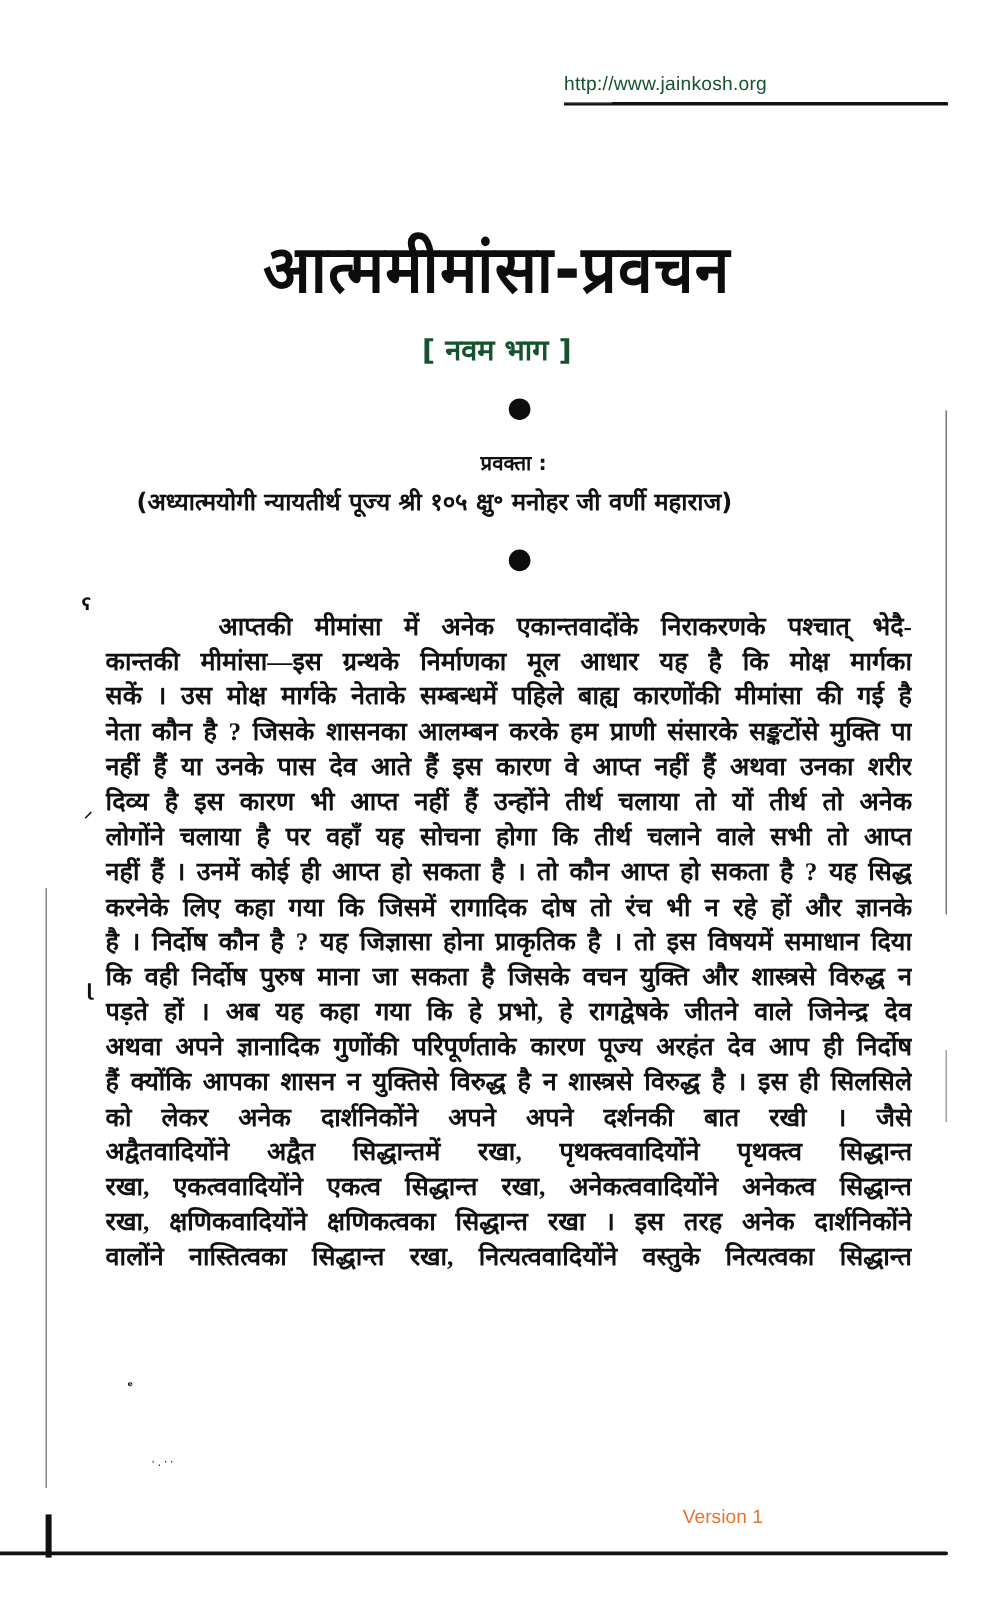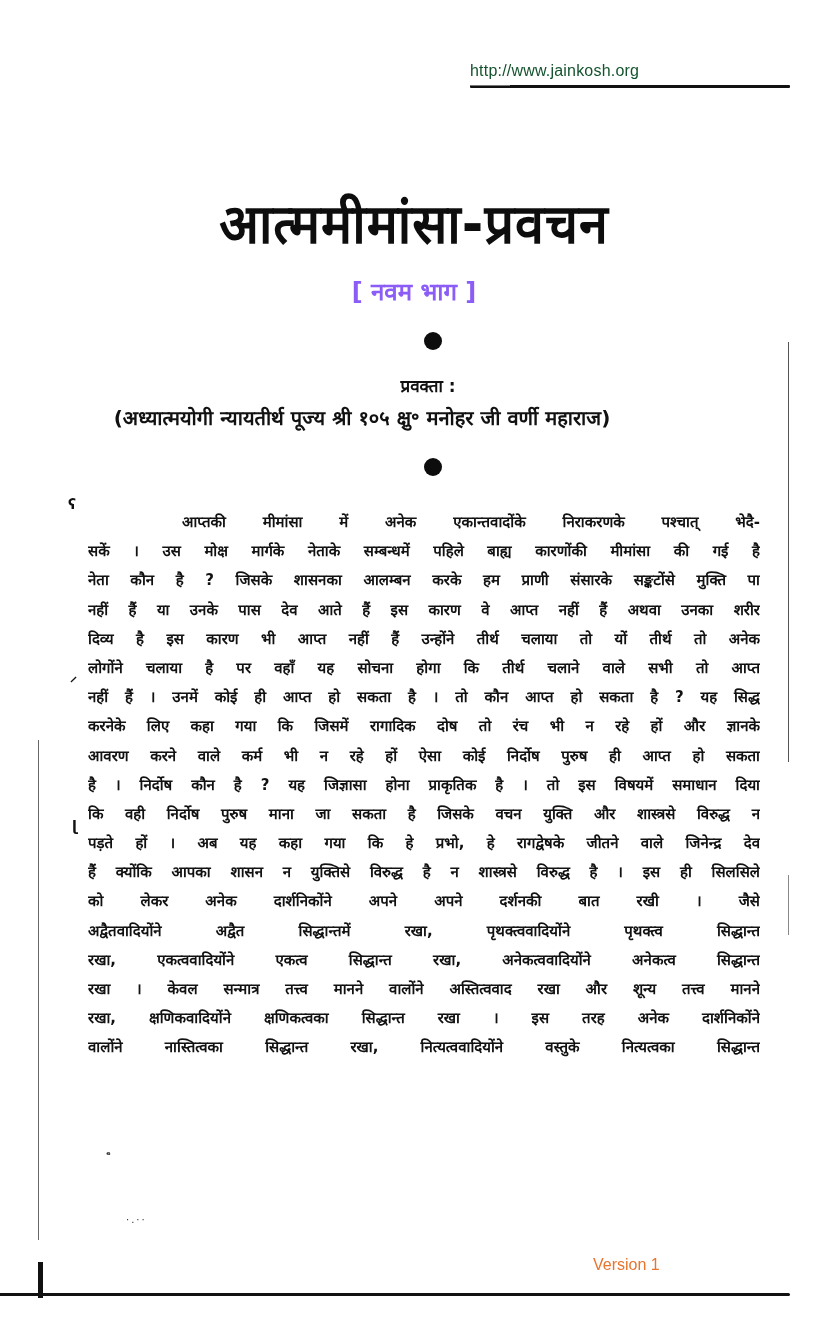--- a/index.html
+++ b/index.html
@@ -8,44 +8,44 @@
   .abs { position: absolute; }
   .url { left: 470px; top: 62px; font-family: "Liberation Sans", sans-serif;
          font-size: 16px; color: #14532d; letter-spacing: 0.2px; }
   .top-rule { left: 470px; top: 85px; width: 320px; height: 3px; background: #111;
               border-radius: 1px; }
   .top-rule-thin { left: 470px; top: 85px; width: 40px; height: 1px; background: #777; }
   .title { left: 0; width: 828px; top: 186px; text-align: center; font-size: 52px;
            font-weight: bold; letter-spacing: 1px; color: #0d0d0d;
            font-family: "DejaVu Sans", sans-serif; transform: scaleY(1.05); }
   .subtitle { left: 0; width: 828px; top: 274px; text-align: center; font-size: 24px;
-              font-weight: bold; color: #8b5cf6; }
+              font-weight: bold; color: #14532d; }
   .bullet { width: 18px; height: 18px; border-radius: 50%; background: #0d0d0d; }
   .b1 { left: 424px; top: 332px; }
   .b2 { left: 424px; top: 458px; }
   .speaker-label { left: 0; width: 828px; top: 374px; text-align: center; font-size: 17px;
                    font-weight: bold; padding-left: 28px; box-sizing: border-box; }
   .speaker-line { left: 0; width: 708px; top: 404px; text-align: center; font-size: 20px;
                   font-weight: bold; padding-left: 16px; box-sizing: border-box; white-space: nowrap; }
   .body-text { left: 88px; top: 508px; width: 672px; }
-  .line { height: 29.2px; line-height: 29.2px; font-size: 15px; font-weight: bold;
-          white-space: nowrap; text-align: justify; text-align-last: justify; overflow: hidden; }
+  .line { height: 29.2px; line-height: 29.2px; font-size: 21px; font-weight: bold;
+          white-space: nowrap; text-align: justify; text-align-last: justify; overflow: hidden; font-family: Liberation Serif, serif; }
   .line.first { padding-left: 94px; }
   .line.last { text-align-last: justify; }
   .vline-right { left: 788px; top: 342px; width: 1px; height: 420px; background: #555; }
   .vline-right2 { left: 788px; top: 875px; width: 1px; height: 60px; background: #888; }
   .vline-left { left: 38px; top: 740px; width: 1px; height: 500px; background: #666; }
   .vline-left-thick { left: 38px; top: 1262px; width: 5px; height: 36px; background: #111; }
   .mark { font-size: 14px; color: #111; font-weight: bold; }
   .m1 { left: 68px; top: 496px; }
   .m2 { left: 70px; top: 666px; }
   .m3 { left: 72px; top: 818px; }
   .m4 { left: 106px; top: 1150px; font-size: 10px; }
   .dots { left: 126px; top: 1214px; font-size: 10px; letter-spacing: 2px; color: #333; }
-  .version { left: 593px; top: 1256px; font-family: "Liberation Sans", sans-serif;
+  .version { left: 569px; top: 1256px; font-family: "Liberation Sans", sans-serif;
              font-size: 16px; color: #e8742e; }
   .bottom-rule { left: 0; top: 1293px; width: 790px; height: 3px; background: #111;
                  border-radius: 0 2px 2px 0; }
 </style>
 </head>
 <body>
 
 <div class="abs url">http://www.jainkosh.org</div>
 <div class="abs top-rule"></div>
 <div class="abs top-rule-thin"></div>
@@ -66,34 +66,34 @@
 <div class="abs vline-left-thick"></div>
 
 <div class="abs mark m1">ʕ</div>
 <div class="abs mark m2">⸝</div>
 <div class="abs mark m3">ɭ</div>
 <div class="abs mark m4">ᵉ</div>
 <div class="abs dots">·.··</div>
 
 <div class="abs body-text">
   <div class="line first">आप्तकी मीमांसा में अनेक एकान्तवादोंके निराकरणके पश्चात् भेदै-</div>
+  <div class="line">कान्तकी मीमांसा—इस ग्रन्थके निर्माणका मूल आधार यह है कि मोक्ष मार्गका</div>
   <div class="line">सकें । उस मोक्ष मार्गके नेताके सम्बन्धमें पहिले बाह्य कारणोंकी मीमांसा की गई है</div>
   <div class="line">नेता कौन है ? जिसके शासनका आलम्बन करके हम प्राणी संसारके सङ्कटोंसे मुक्ति पा</div>
   <div class="line">नहीं हैं या उनके पास देव आते हैं इस कारण वे आप्त नहीं हैं अथवा उनका शरीर</div>
   <div class="line">दिव्य है इस कारण भी आप्त नहीं हैं उन्होंने तीर्थ चलाया तो यों तीर्थ तो अनेक</div>
   <div class="line">लोगोंने चलाया है पर वहाँ यह सोचना होगा कि तीर्थ चलाने वाले सभी तो आप्त</div>
   <div class="line">नहीं हैं । उनमें कोई ही आप्त हो सकता है । तो कौन आप्त हो सकता है ? यह सिद्ध</div>
   <div class="line">करनेके लिए कहा गया कि जिसमें रागादिक दोष तो रंच भी न रहे हों और ज्ञानके</div>
-  <div class="line">आवरण करने वाले कर्म भी न रहे हों ऐसा कोई निर्दोष पुरुष ही आप्त हो सकता</div>
   <div class="line">है । निर्दोष कौन है ? यह जिज्ञासा होना प्राकृतिक है । तो इस विषयमें समाधान दिया</div>
   <div class="line">कि वही निर्दोष पुरुष माना जा सकता है जिसके वचन युक्ति और शास्त्रसे विरुद्ध न</div>
   <div class="line">पड़ते हों । अब यह कहा गया कि हे प्रभो, हे रागद्वेषके जीतने वाले जिनेन्द्र देव</div>
+  <div class="line">अथवा अपने ज्ञानादिक गुणोंकी परिपूर्णताके कारण पूज्य अरहंत देव आप ही निर्दोष</div>
   <div class="line">हैं क्योंकि आपका शासन न युक्तिसे विरुद्ध है न शास्त्रसे विरुद्ध है । इस ही सिलसिले</div>
   <div class="line">को लेकर अनेक दार्शनिकोंने अपने अपने दर्शनकी बात रखी । जैसे</div>
   <div class="line">अद्वैतवादियोंने अद्वैत सिद्धान्तमें रखा, पृथक्त्ववादियोंने पृथक्त्व सिद्धान्त</div>
   <div class="line">रखा, एकत्ववादियोंने एकत्व सिद्धान्त रखा, अनेकत्ववादियोंने अनेकत्व सिद्धान्त</div>
-  <div class="line">रखा । केवल सन्मात्र तत्त्व मानने वालोंने अस्तित्ववाद रखा और शून्य तत्त्व मानने</div>
   <div class="line">रखा, क्षणिकवादियोंने क्षणिकत्वका सिद्धान्त रखा । इस तरह अनेक दार्शनिकोंने</div>
   <div class="line">वालोंने नास्तित्वका सिद्धान्त रखा, नित्यत्ववादियोंने वस्तुके नित्यत्वका सिद्धान्त</div>
 </div>
 
 <div class="abs version">Version 1</div>
 <div class="abs bottom-rule"></div>
 
 </body></html>

